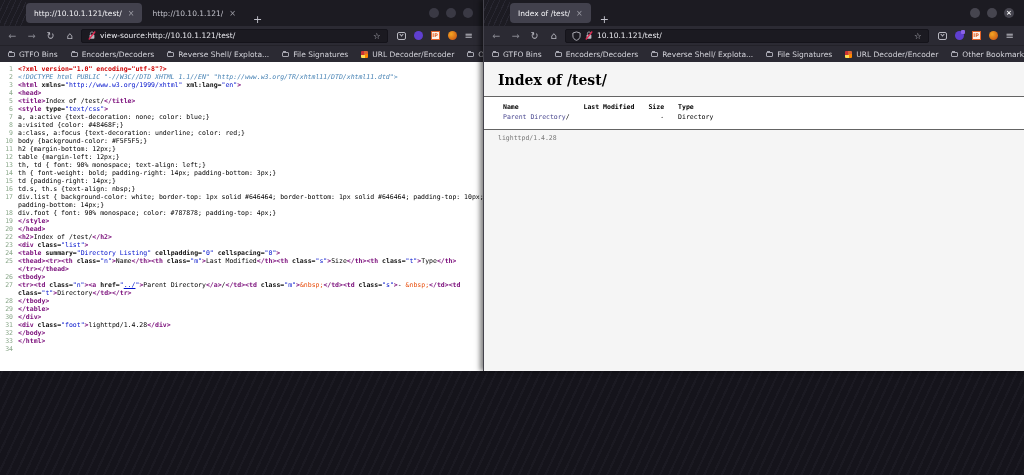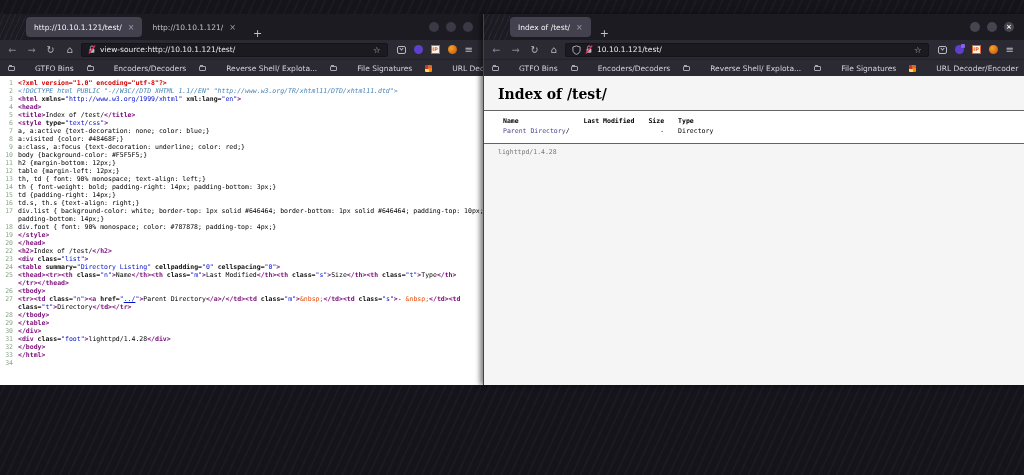--- a/index.html
+++ b/index.html
@@ -2,21 +2,21 @@
 <html><head>
 <meta charset="utf-8">
 <style>
   * { margin:0; padding:0; box-sizing:border-box; }
   html,body { width:1024px; height:475px; overflow:hidden; background:#15141b;
               font-family:"DejaVu Sans", sans-serif; }
   .desktop { position:relative; width:1024px; height:475px;
              background:repeating-linear-gradient(115deg,#15141b 0 6px,#1b1a22 6px 8px); }
 
   
-  .window { position:absolute; top:14px; height:371px; background:#1c1b22; }
+  .window { position:absolute; top:0; height:371px; background:#1c1b22; }
   .window.left  { left:0;   width:483px; }
   .window.right { left:483px; width:541px; border-left:1px solid #44434c;
                   box-shadow:-3px 0 5px rgba(0,0,0,.5); }
 
   .tabbar { position:relative; height:26px; display:flex; align-items:flex-end;
             background:#1c1b22; }
   .tabbar::before { content:''; position:absolute; left:0; top:0; width:26px; height:26px;
             background:repeating-linear-gradient(115deg,transparent 0 4px,#272630 4px 5px); }
   .tabs { display:flex; align-items:center; height:100%; padding-left:25px; }
   .tab { height:20px; margin:0 1px; display:flex; align-items:center; gap:6px;
@@ -46,21 +46,21 @@
   .purpleic { width:9px; height:9px; border-radius:50%; background:#5f3fd0; position:relative; }
   .purpleic.badge::after { content:''; position:absolute; right:-1px; top:-1px; width:4px; height:4px;
           border-radius:1px; background:#8a63e8; }
   .ipic { width:9px; height:9px; background:#fdf3ea; border:1px solid #e0622a; font-size:5px;
           font-weight:bold; color:#e0622a; text-align:center; line-height:7px; }
   .foxic { width:9px; height:9px; border-radius:50%; background:radial-gradient(circle at 35% 35%,#f5a623,#c34a12); }
   .menuic { font-size:10px; color:#b9b9c1; }
 
   .bookbar { height:17px; display:flex; align-items:center; gap:13px; padding:0 8px;
              background:#2b2a33; border-top:1px solid #232229; font-size:7.5px; color:#d3d3da; }
-  .bm { display:flex; align-items:center; gap:20px; white-space:nowrap;text-align:center; }
+  .bm { display:flex; align-items:center; gap:4px; white-space:nowrap;text-align:center; }
   .bm.push { margin-left:auto; }
   .folder { width:7px; height:5px; border:1px solid #a6a6b0; border-radius:1px; position:relative; flex:none; }
   .folder::before { content:''; position:absolute; top:-2px; left:0; width:3px; height:1px; background:#a6a6b0; }
   .favic { width:7px; height:7px; border-radius:1px; flex:none;
            background:conic-gradient(#d63 0 25%,#f80 0 50%,#fd5 0 75%,#c33 0); }
 
   .content { position:absolute; top:62px; left:0; right:0; bottom:0; overflow:hidden; }
   .window.left .content { background:#ffffff; padding-top:3px; }
 
   
@@ -225,21 +225,21 @@
           <div class="srcrow">
             <span class="ln">14</span>
             <span class="code"><span class="sg-x">th { font-weight: bold; padding-right: 14px; padding-bottom: 3px;}</span></span>
           </div>
           <div class="srcrow">
             <span class="ln">15</span>
             <span class="code"><span class="sg-x">td {padding-right: 14px;}</span></span>
           </div>
           <div class="srcrow">
             <span class="ln">16</span>
-            <span class="code"><span class="sg-x">td.s, th.s {text-align: right;}</span></span>
+            <span class="code"><span class="sg-x">td.s, th.s {text-align: nbsp;}</span></span>
           </div>
           <div class="srcrow">
             <span class="ln">17</span>
             <span class="code"><span class="sg-x">div.list { background-color: white; border-top: 1px solid #646464; border-bottom: 1px solid #646464; padding-top: 10px;</span></span>
           </div>
           <div class="srcrow">
             <span class="ln"></span>
             <span class="code"><span class="sg-x">padding-bottom: 14px;}</span></span>
           </div>
           <div class="srcrow">

